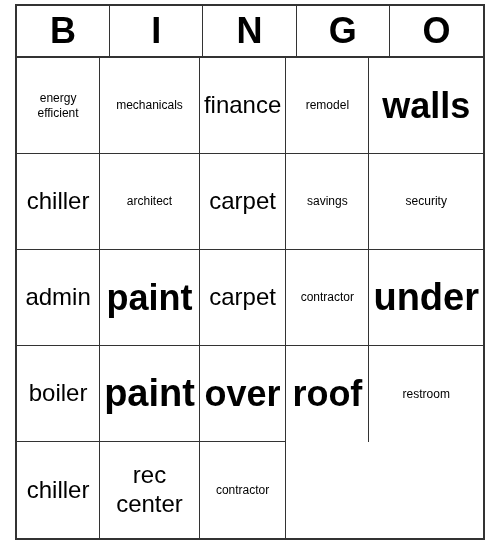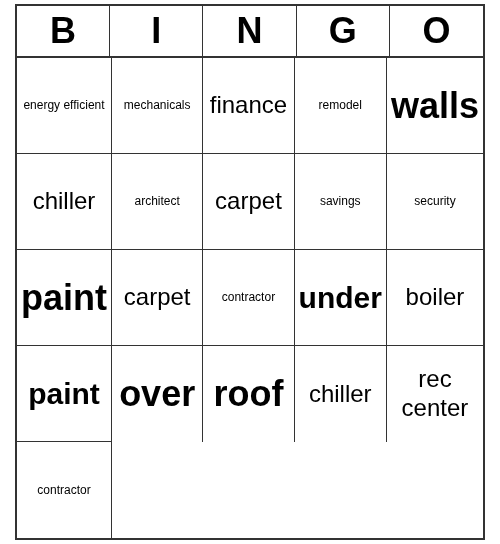--- a/index.html
+++ b/index.html
@@ -73,21 +73,21 @@
 
     .size-small {
       font-size: 12px;
     }
 
     .size-medium {
       font-size: 24px;
     }
 
     .size-large {
-      font-size: 30px;
+      font-size: 38px;
       font-weight: bold;
     }
 
     .size-xlarge {
       font-size: 36px;
       font-weight: bold;
     }
   </style>
 </head>
 <body>
@@ -125,20 +125,23 @@
       <div class="bingo-cell">
         <span class="size-medium">carpet</span>
       </div>
       <div class="bingo-cell">
         <span class="size-small">savings</span>
       </div>
       <div class="bingo-cell">
         <span class="size-small">security</span>
       </div>
       <div class="bingo-cell">
+        <span class="size-medium">admin</span>
+      </div>
+      <div class="bingo-cell">
         <span class="size-xlarge">paint</span>
       </div>
       <div class="bingo-cell">
         <span class="size-medium">carpet</span>
       </div>
       <div class="bingo-cell">
         <span class="size-small">contractor</span>
       </div>
       <div class="bingo-cell">
         <span class="size-large">under</span>
@@ -149,20 +152,23 @@
       <div class="bingo-cell">
         <span class="size-large">paint</span>
       </div>
       <div class="bingo-cell">
         <span class="size-xlarge">over</span>
       </div>
       <div class="bingo-cell">
         <span class="size-xlarge">roof</span>
       </div>
       <div class="bingo-cell">
+        <span class="size-small">restroom</span>
+      </div>
+      <div class="bingo-cell">
         <span class="size-medium">chiller</span>
       </div>
       <div class="bingo-cell">
         <span class="size-medium">rec center</span>
       </div>
       <div class="bingo-cell">
         <span class="size-small">contractor</span>
       </div>
     </div>
 </div>

